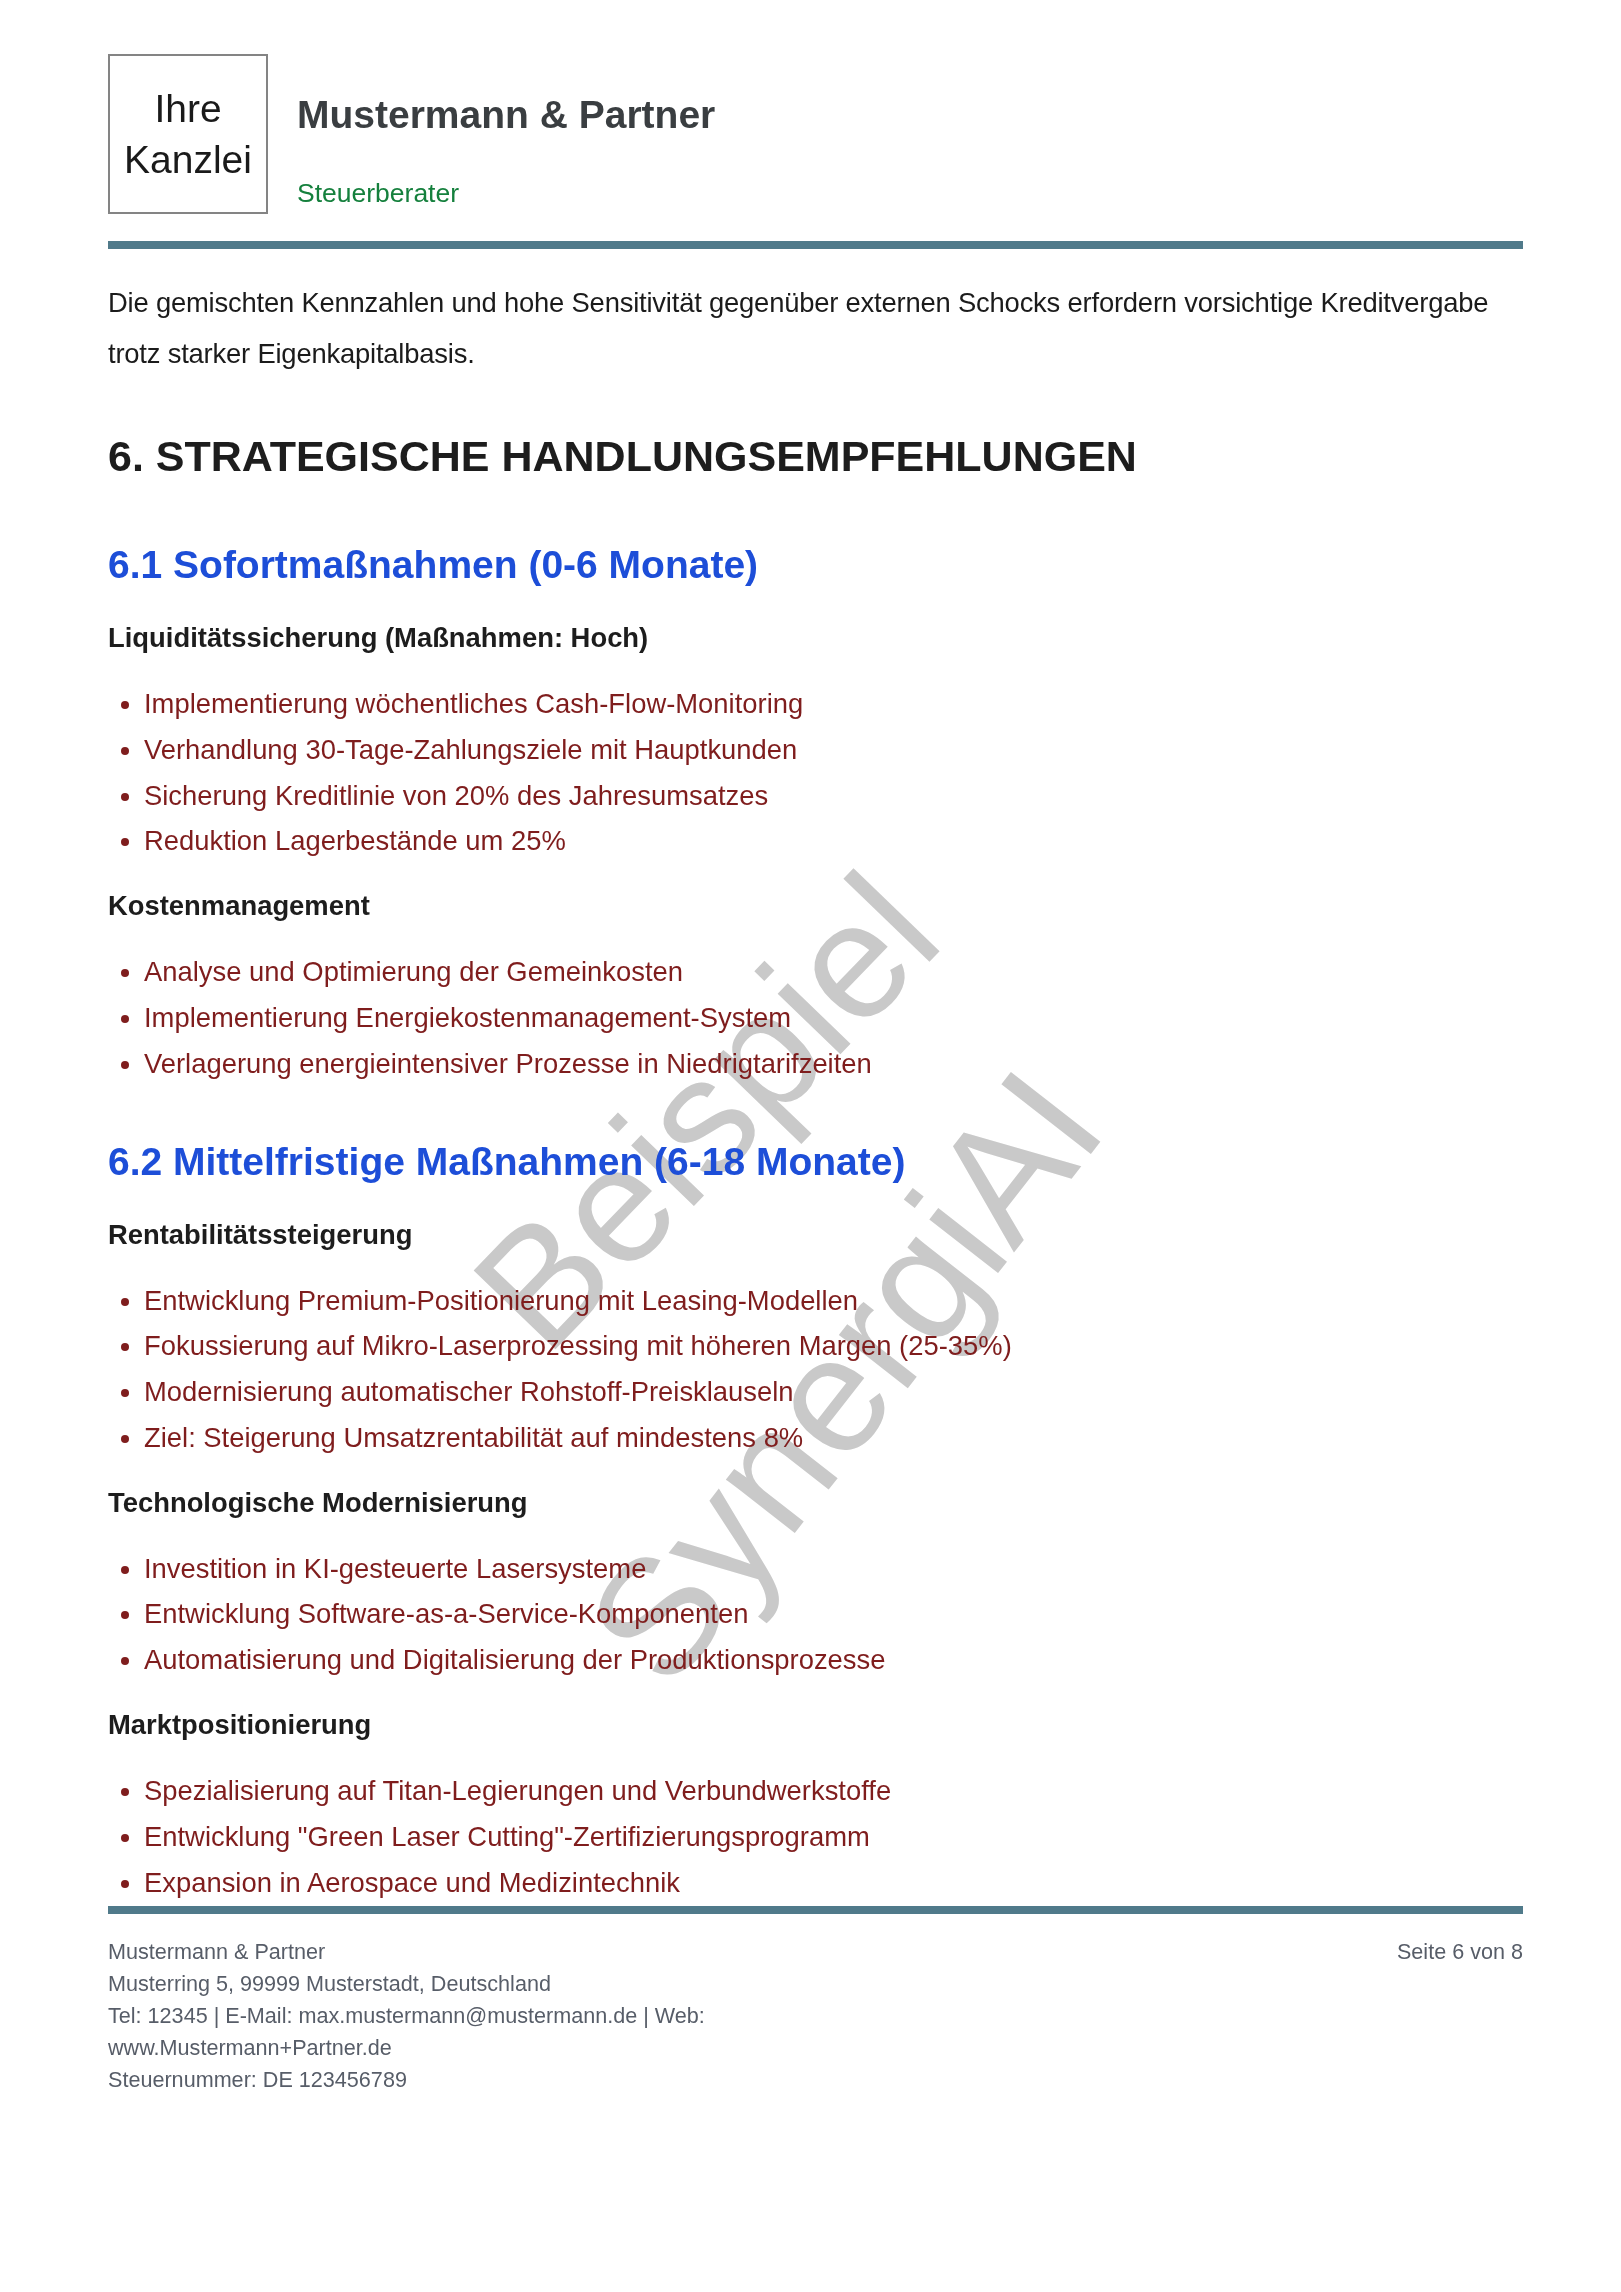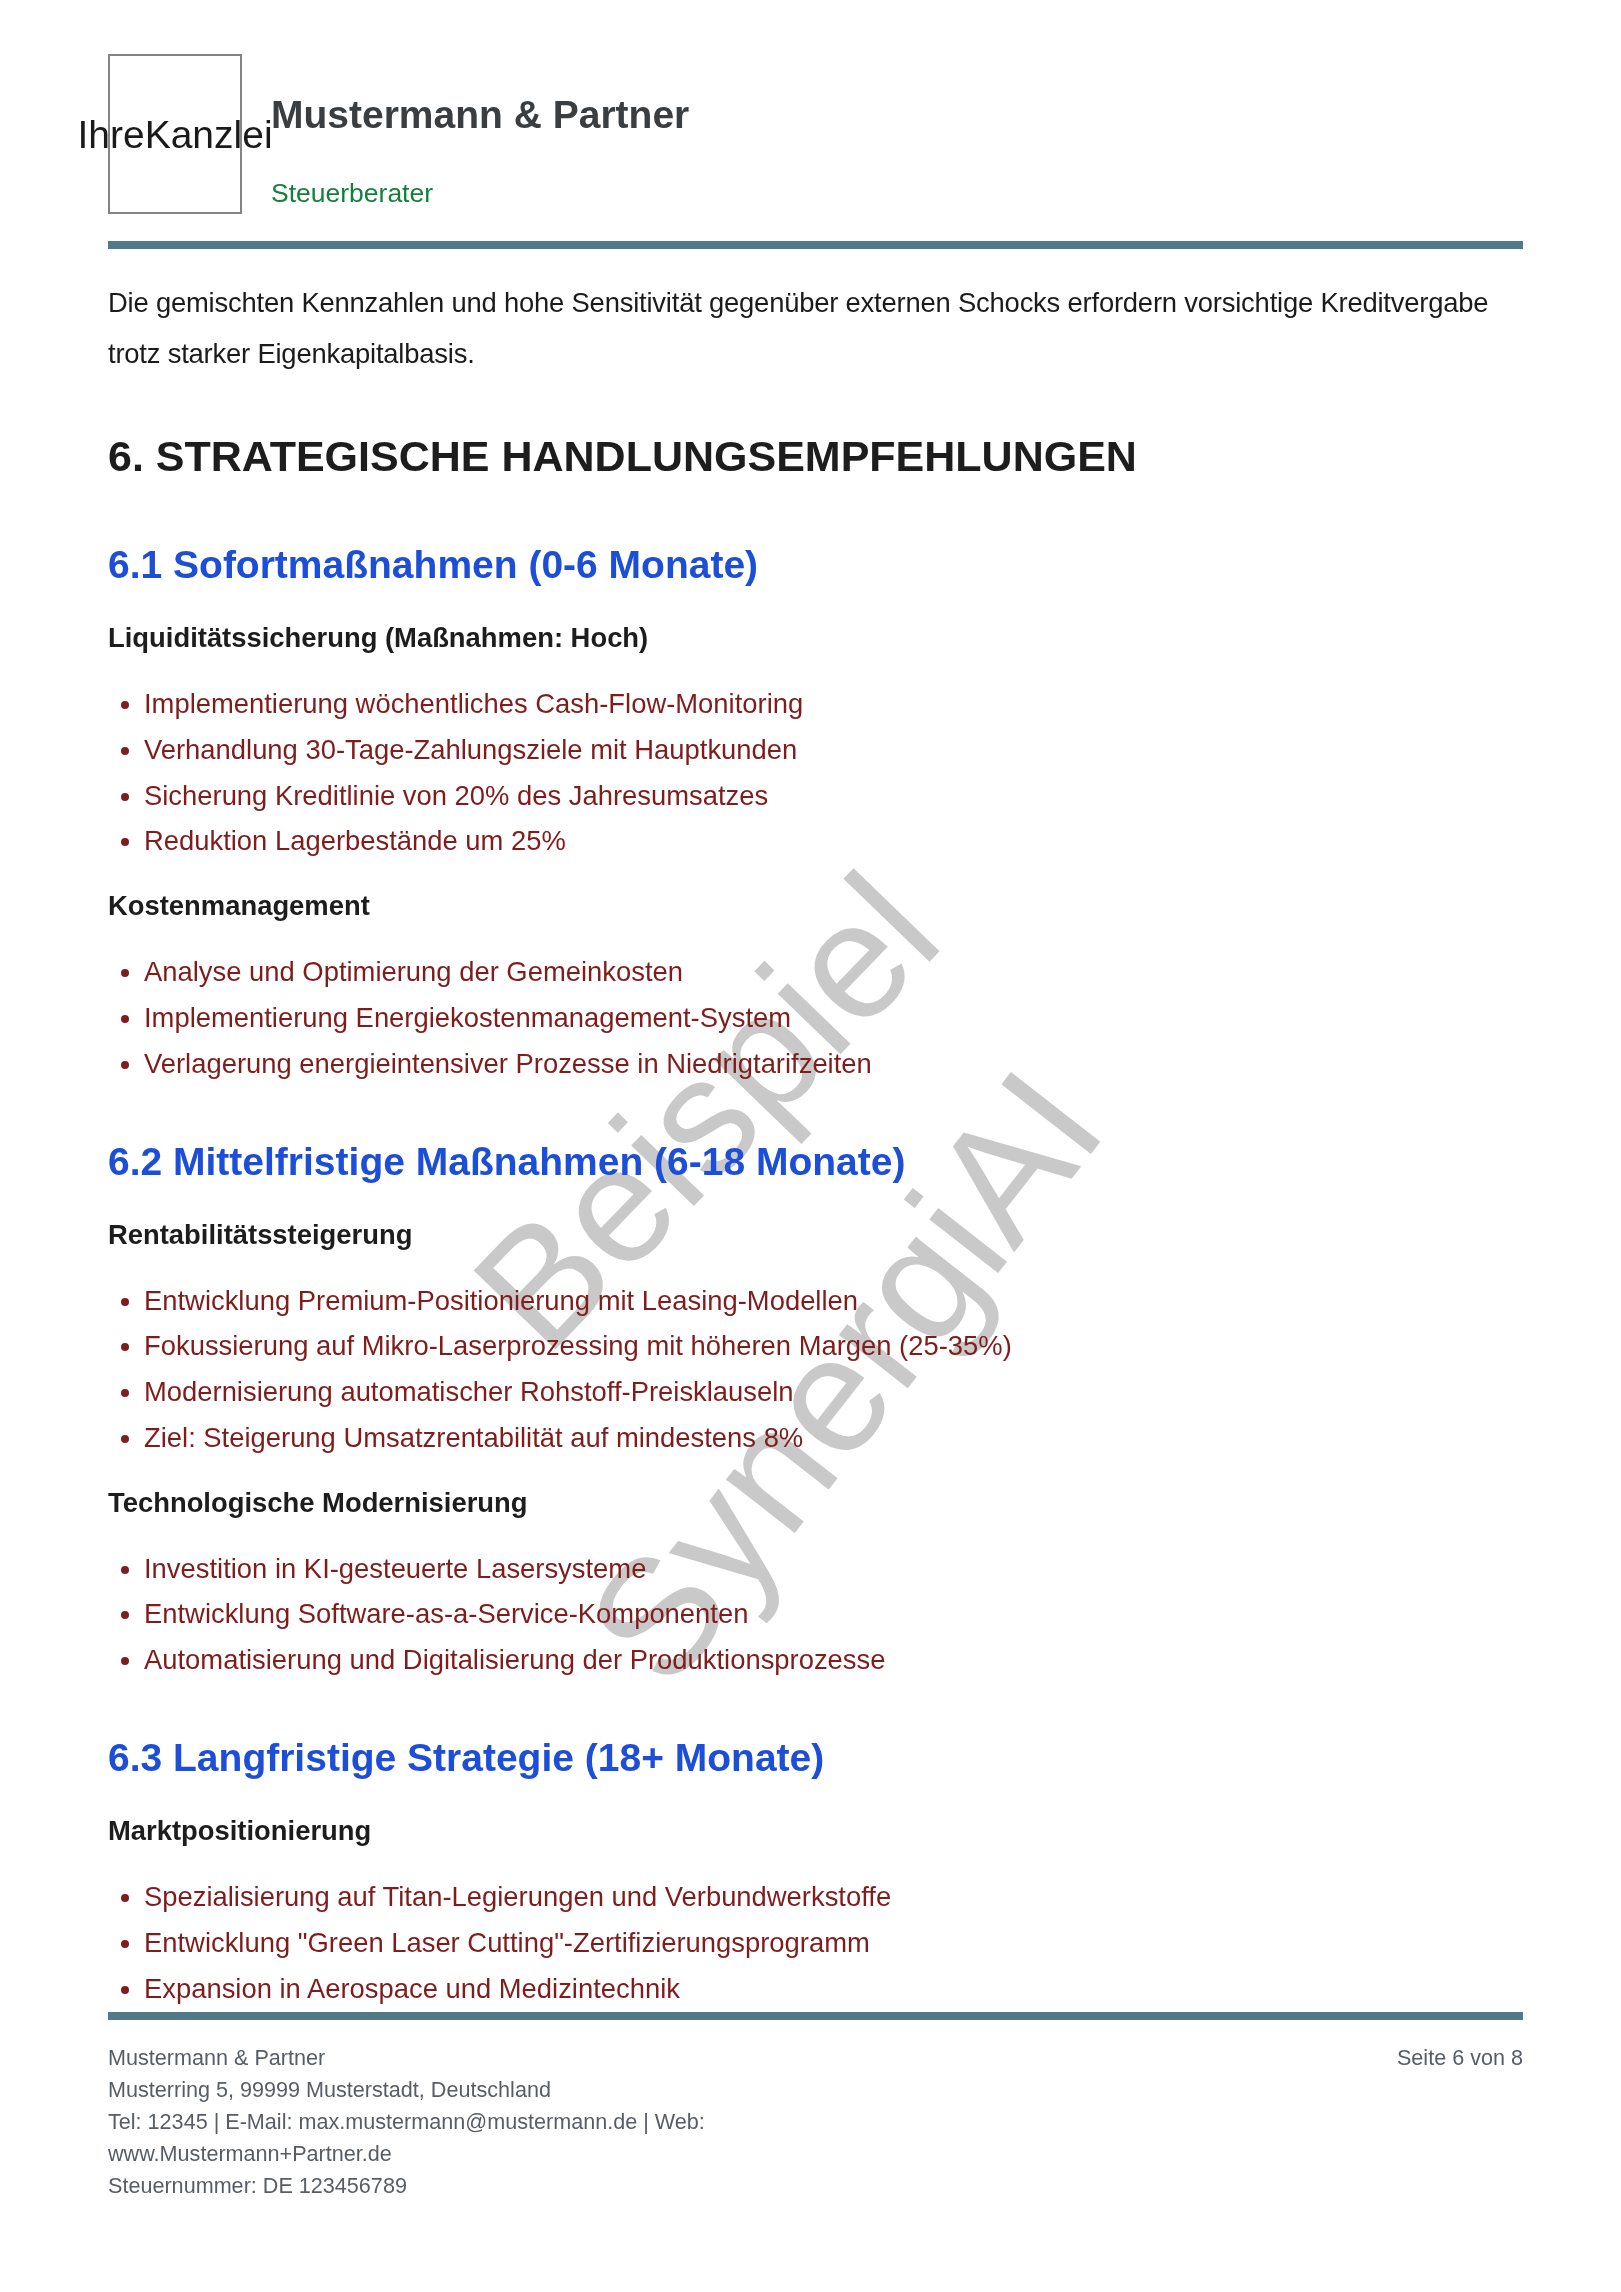--- a/index.html
+++ b/index.html
@@ -28,23 +28,23 @@
   
   .content {
     position: relative;
     z-index: 1;
     padding: 0 98px 0 108px;
   }
   
   .header-row { display: flex; align-items: flex-start; gap: 29px; padding-top: 54px; }
   .logo-box {
     box-sizing: border-box;
-    width: 134px; height: 160px;
+    width: 160px; height: 160px;
     border: 2px solid #848484;
-    display: flex; flex-direction: row;
+    display: flex; flex-direction: column;
     align-items: center; justify-content: center;
     font-size: 39px; line-height: 51px; color: #1a1a1a;
     text-align: center; flex: 0 0 auto;
   }
   .firm-block { padding-top: 36px; }
   .firm-name { font-size: 39px; font-weight: bold; color: #3a3e41; line-height: 49px; }
   .firm-subtitle { margin-top: 39px; font-size: 26.5px; color: #15803d; line-height: 31px; }
   .divider { height: 8.8px; background: #507a8a; margin-top: 26.5px; }
   .divider-bottom { height: 7.8px; background: #507a8a; margin-top: 7.8px; }
   
@@ -139,21 +139,20 @@
         <li>Modernisierung automatischer Rohstoff-Preisklauseln</li>
         <li>Ziel: Steigerung Umsatzrentabilität auf mindestens 8%</li>
       </ul>
     <h3 class="doc-h3">Technologische Modernisierung</h3>
     <ul class="bullets">
         <li>Investition in KI-gesteuerte Lasersysteme</li>
         <li>Entwicklung Software-as-a-Service-Komponenten</li>
         <li>Automatisierung und Digitalisierung der Produktionsprozesse</li>
       </ul>
 
-    <h2 class="doc-h2">6.3 Langfristige Strategie (18+ Monate)</h2>
     <h3 class="doc-h3">Marktpositionierung</h3>
     <ul class="bullets">
         <li>Spezialisierung auf Titan-Legierungen und Verbundwerkstoffe</li>
         <li>Entwicklung "Green Laser Cutting"-Zertifizierungsprogramm</li>
         <li>Expansion in Aerospace und Medizintechnik</li>
       </ul>
 
     <div class="divider-bottom"></div>
     <div class="footer-row">
       <div class="footer-left">

